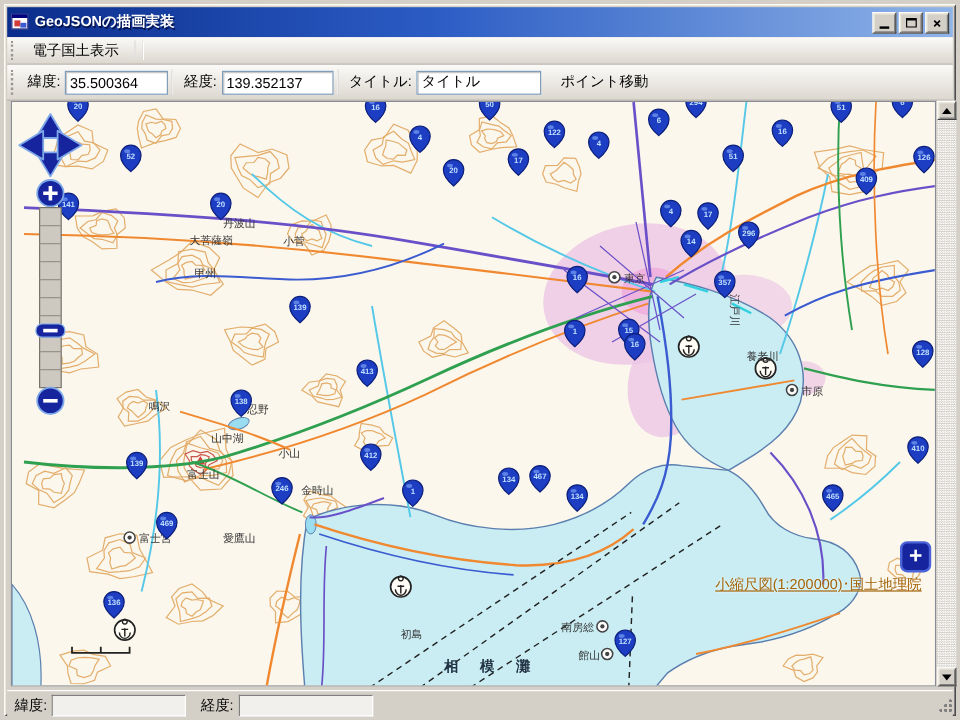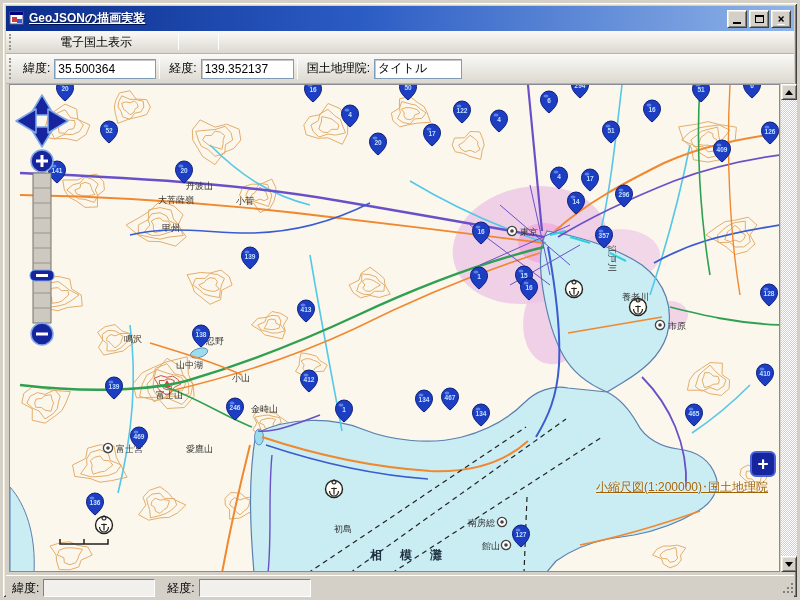--- a/index.html
+++ b/index.html
@@ -6,37 +6,37 @@
   html,body { width:800px; height:600px; overflow:hidden; }
   body { font-family:"Liberation Sans","DejaVu Sans",sans-serif; font-size:12px; background:#3a6ea5; }
 
   .win { position:relative; width:800px; height:600px; background:#d4d0c8;
          border:3px solid #d4d0c8;
          box-shadow: inset 1px 1px 0 #ffffff, inset -1px -1px 0 #404040, inset 2px 2px 0 #ece9d8, inset -2px -2px 0 #808080; }
 
   
   .titlebar { position:absolute; left:3px; top:3px; right:3px; height:25px;
       background:linear-gradient(90deg,#0b2d8c 0%,#2b5cc4 45%,#8fb4e8 100%);
-      display:flex; align-items:center; padding:12px 3px; color:#fff;text-decoration:underline; }
+      display:flex; align-items:center; padding:12px 3px; color:#fff; }
   .title-icon { width:16px; height:16px; margin-right:4px; flex:0 0 auto; }
   .title-text { font-weight:bold; font-size:12px; flex:1 1 auto; white-space:nowrap; text-shadow:1px 1px 0 #00114d; }
   .caption-btn { width:20px; height:18px; margin-left:2px; background:#d4d0c8;
       border:1px solid; border-color:#fff #404040 #404040 #fff;
       box-shadow: inset 1px 1px 0 #ece9d8, inset -1px -1px 0 #808080;
       display:flex; align-items:center; justify-content:center;
       font-family:"DejaVu Sans Mono",monospace; font-size:11px; color:#000; line-height:1; }
   .glyph-min { width:8px; height:2px; background:#000; margin-top:8px; }
   .glyph-max { width:9px; height:8px; border:1px solid #000; border-top-width:2px; }
   .glyph-close { font-weight:bold; font-size:12px; }
 
   
   .toolbar { position:absolute; left:3px; right:3px; display:flex; align-items:center;
       background:linear-gradient(180deg,#fbfaf8 0%,#efedе8 60%,#dcd8d0 100%);
       background:linear-gradient(180deg,#fbfaf8,#dcd8d0); border-bottom:1px solid #b8b4ac; }
-  .tb1 { top:28px; height:23px;gap:33px; }
+  .tb1 { top:28px; height:23px; }
   .tb2 { top:51px; height:30px; }
   .grip { width:5px; height:70%; margin:0 3px; border-left:2px dotted #9a968e; }
   .tb-btn { padding:2px 9px; color:#000; background:transparent; border:1px solid transparent; white-space:nowrap; }
   .tb-sep { width:1px; height:70%; background:#9a968e; border-right:1px solid #fff; margin:0 3px; }
   .tb-label { margin:0 4px 0 6px; white-space:nowrap; }
   .tb-input { height:20px; background:#fff; border:1px solid #7f9db9;
       box-shadow: inset 1px 1px 0 #c8c8c8; padding:1px 3px; font-size:12px; font-family:inherit; }
 
   
   .map-wrap { position:absolute; left:6px; top:81px; width:771px; height:488px;
@@ -101,27 +101,28 @@
   <div class="toolbar tb1">
     <div class="grip"></div>
     <div class="tb-btn">電子国土表示</div>
     <div class="tb-sep"></div>
     <div class="tb-sep"></div>
   </div>
 
   <div class="toolbar tb2">
     <div class="grip"></div>
     <span class="tb-label">緯度:</span>
-    <input class="tb-input" style="width: 102px;" value="35.500364">
+    <input class="tb-input" style="width: 86px;" value="35.500364">
     <div class="tb-sep"></div>
     <span class="tb-label">経度:</span>
     <input class="tb-input" style="width: 93px;" value="139.352137">
     <div class="tb-sep"></div>
-    <span class="tb-label">国土地理院:</span>
-    <input class="tb-input" style="width: 88px;" value="タイトル">
+    <span class="tb-label">タイトル:</span>
+    <input class="tb-input" style="width: 104px;" value="タイトル">
+    <div class="tb-btn" style="margin-left:6px">ポイント移動</div>
   </div>
 
   <div class="map-wrap">
     <svg id="map-svg" width="771" height="488" viewBox="0 0 771 488">
 
       <rect x="0" y="0" width="771" height="488" fill="#fbf7ec"></rect>
       <g id="contour-layer" fill="none" stroke-width="1" opacity="0.85">
           <path d="M79.9,40.0L76.1,49.5L66.7,55.8L55.0,53.4L44.7,53.9L29.6,51.4L35.9,40.0L38.0,32.3L44.7,26.1L55.0,19.1L66.7,24.2L67.7,34.3L79.9,40.0Z" stroke="#dfa055"></path>
           <path d="M73.4,40.0L69.5,46.6L62.2,49.7L55.0,49.2L44.7,53.9L40.8,46.4L41.9,40.0L42.3,34.3L46.5,28.5L55.0,24.7L60.5,32.6L68.1,34.1L73.4,40.0Z" stroke="#dfa055"></path>
           <path d="M65.1,40.0L63.4,43.8L58.3,44.5L55.0,48.3L49.2,47.9L48.3,43.0L46.3,40.0L47.1,36.4L48.9,31.8L55.0,33.6L58.6,35.1L64.7,35.6L65.1,40.0Z" stroke="#dfa055"></path>

